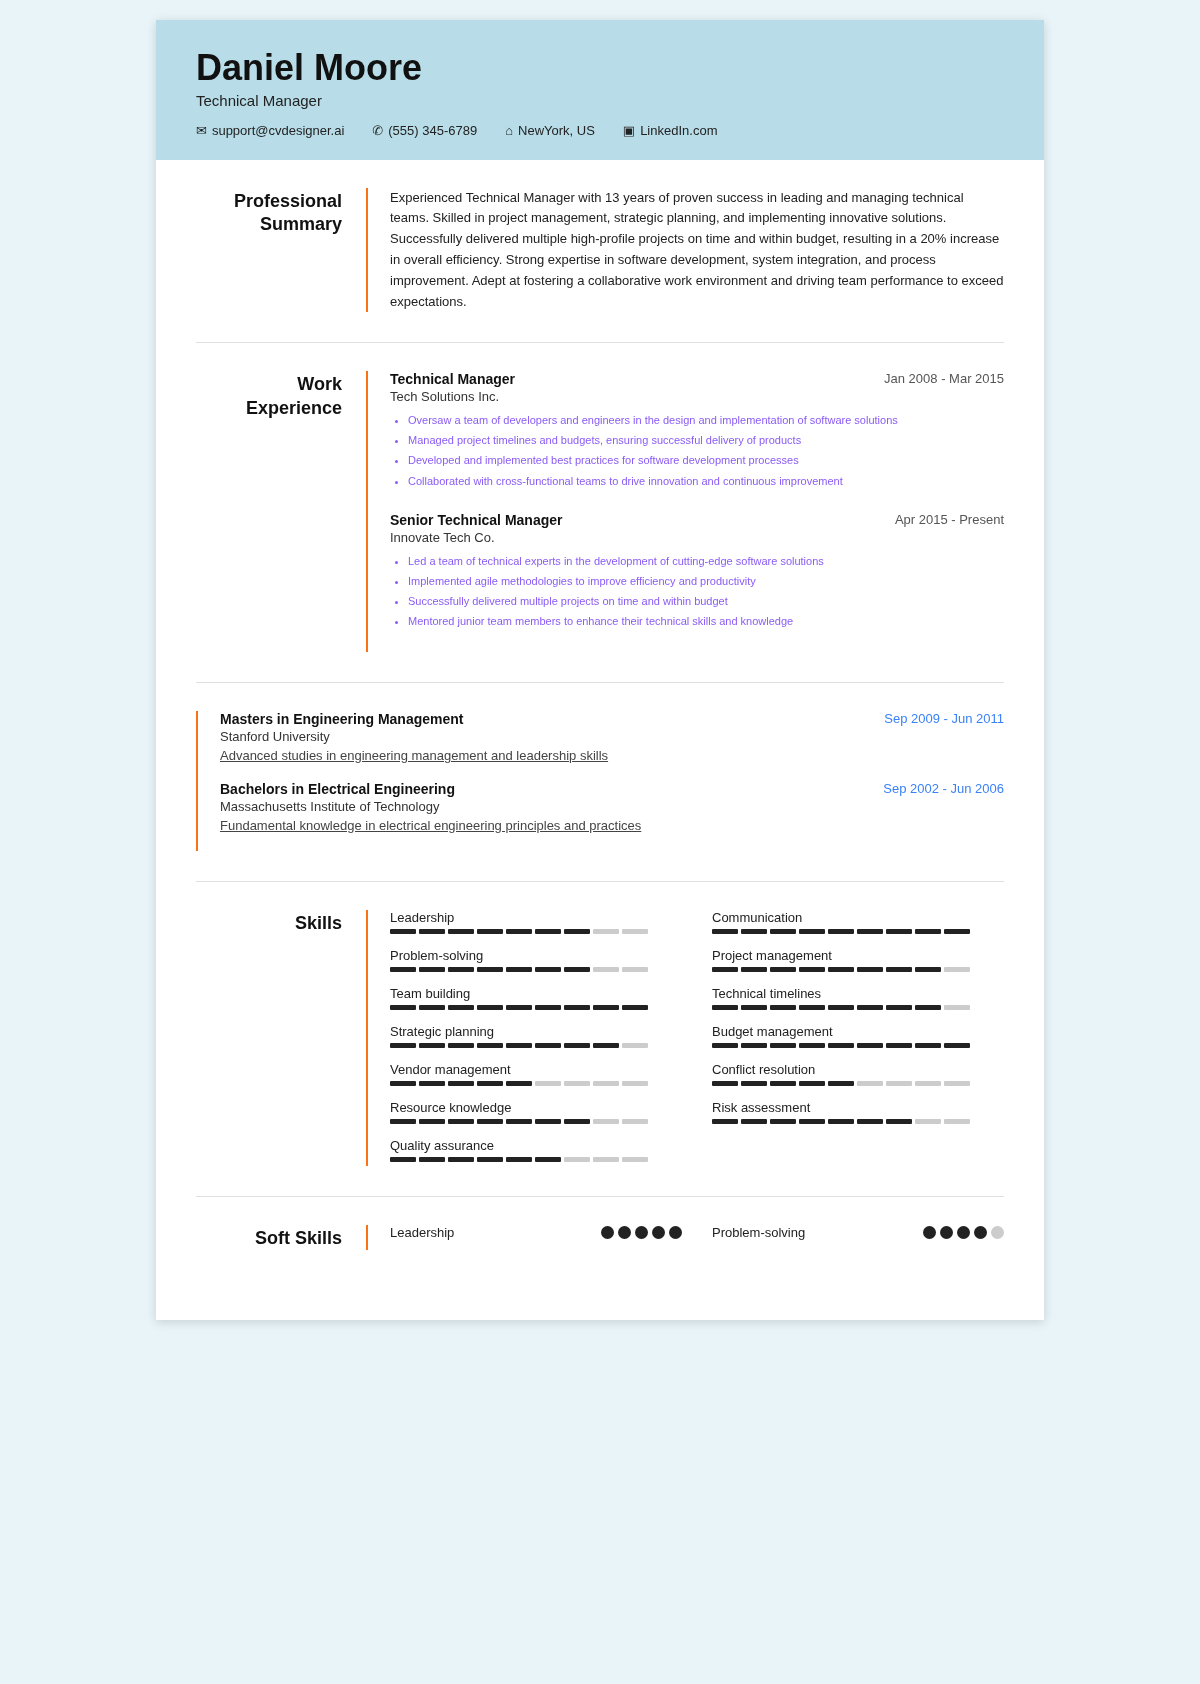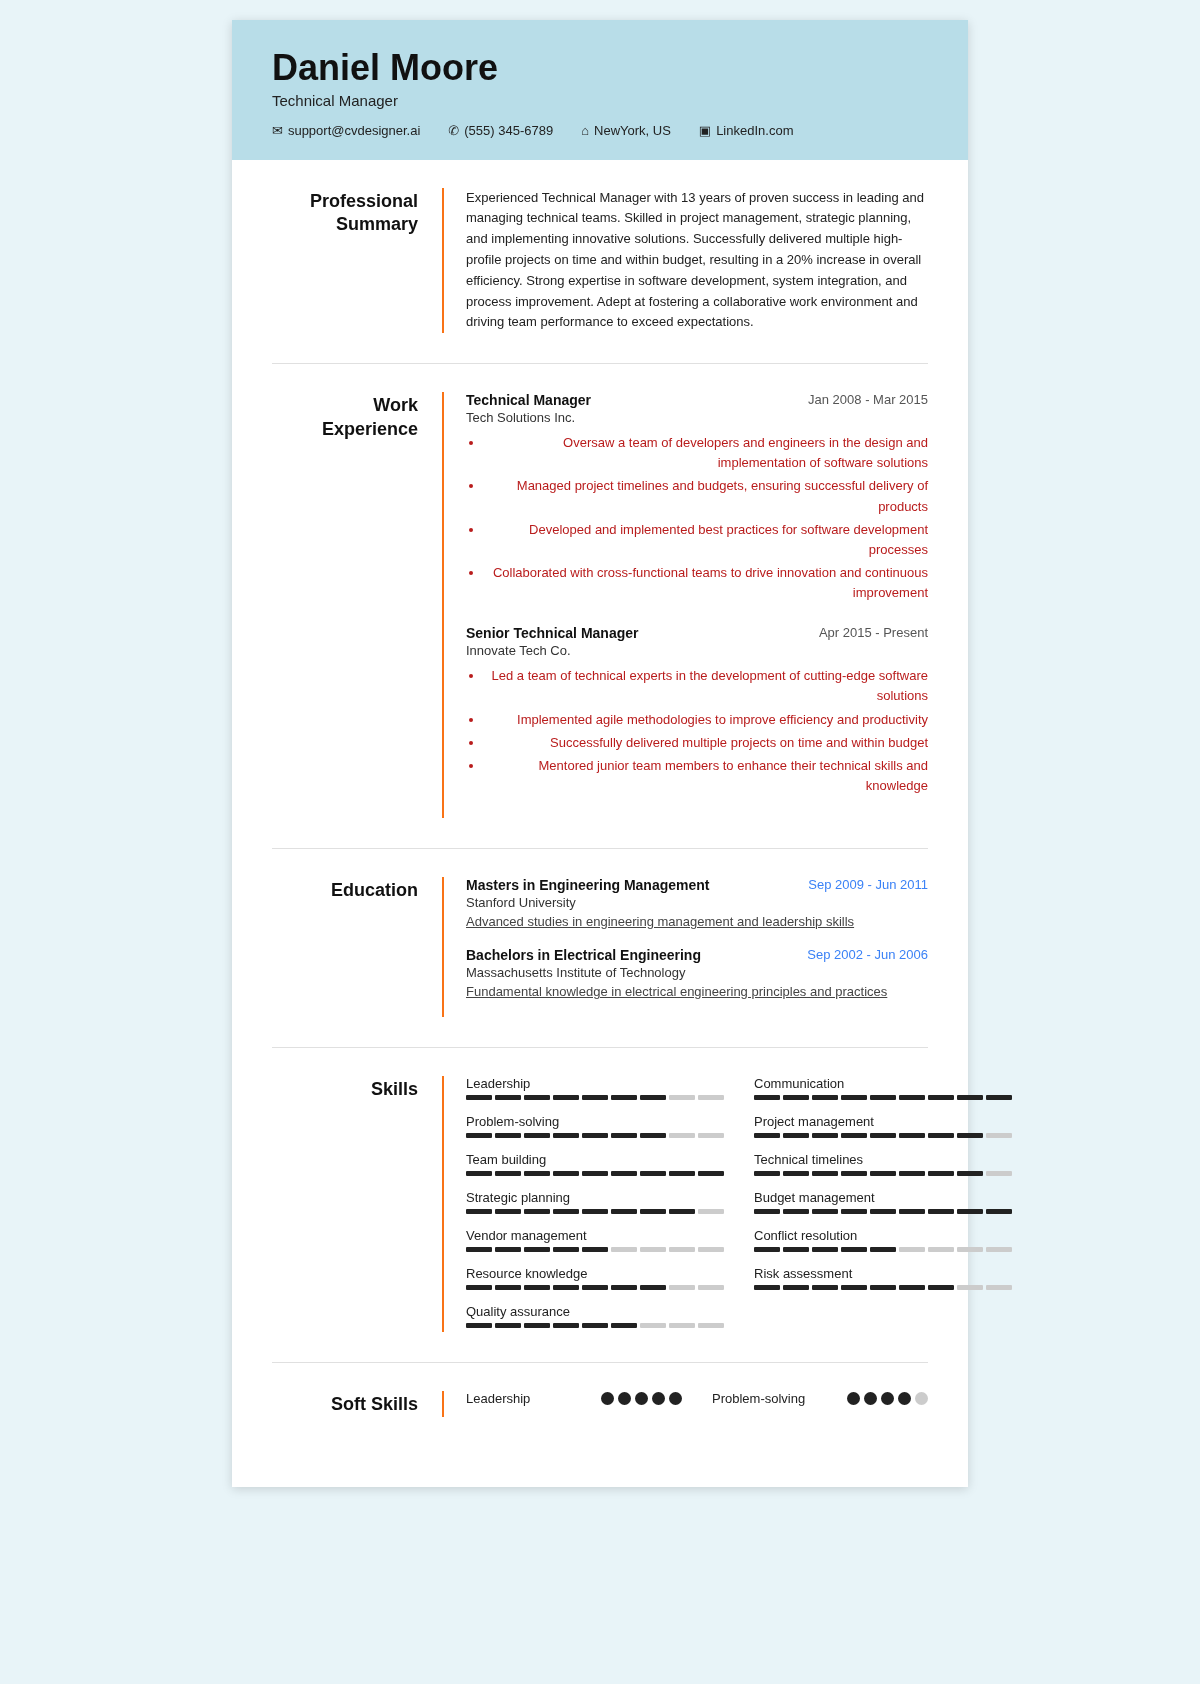--- a/index.html
+++ b/index.html
@@ -4,21 +4,21 @@
   <style>
     * { margin: 0; padding: 0; box-sizing: border-box; }
     body {
       font-family: Arial, Helvetica, sans-serif;
       background: #e8f4f8;
       display: flex;
       justify-content: center;
       padding: 20px 0;
     }
     .page {
-      width: 736px;
+      width: 888px;
       background: #fff;
       box-shadow: 0 2px 10px rgba(0,0,0,0.15);
     }
     .header {
       background: #b8dde8;
       padding: 28px 40px 22px 40px;
     }
     .header-name {
       font-size: 36px;
       font-weight: 900;
@@ -97,25 +97,24 @@
     .job-company {
       font-size: 13px;
       color: #333;
       margin-top: 2px;
     }
     .job-bullets {
       margin-top: 8px;
       padding-left: 18px;
     }
     .job-bullets li {
-      font-size: 13px;
-      color: #b91c1c;
+      font-size: 11px;
+      color: #8b5cf6;
       line-height: 1.55;
       margin-bottom: 3px;
-      text-align: right;
     }
     .edu-block {
       margin-bottom: 18px;
     }
     .edu-header {
       display: flex;
       justify-content: space-between;
       align-items: flex-start;
     }
     .edu-degree {
@@ -273,21 +272,20 @@
             <li>Successfully delivered multiple projects on time and within budget</li>
             <li>Mentored junior team members to enhance their technical skills and knowledge</li>
           </ul>
         </div>
       </div>
     </div>
 
     <hr class="divider">
 
     <div class="section">
-      <div class="section-label">Education</div>
       <div class="section-content">
 
         <div class="edu-block">
           <div class="edu-header">
             <div class="edu-degree">Masters in Engineering Management</div>
             <div class="edu-date">Sep 2009 - Jun 2011</div>
           </div>
           <div class="edu-school">Stanford University</div>
           <div class="edu-desc">Advanced studies in engineering management and leadership skills</div>
         </div>

